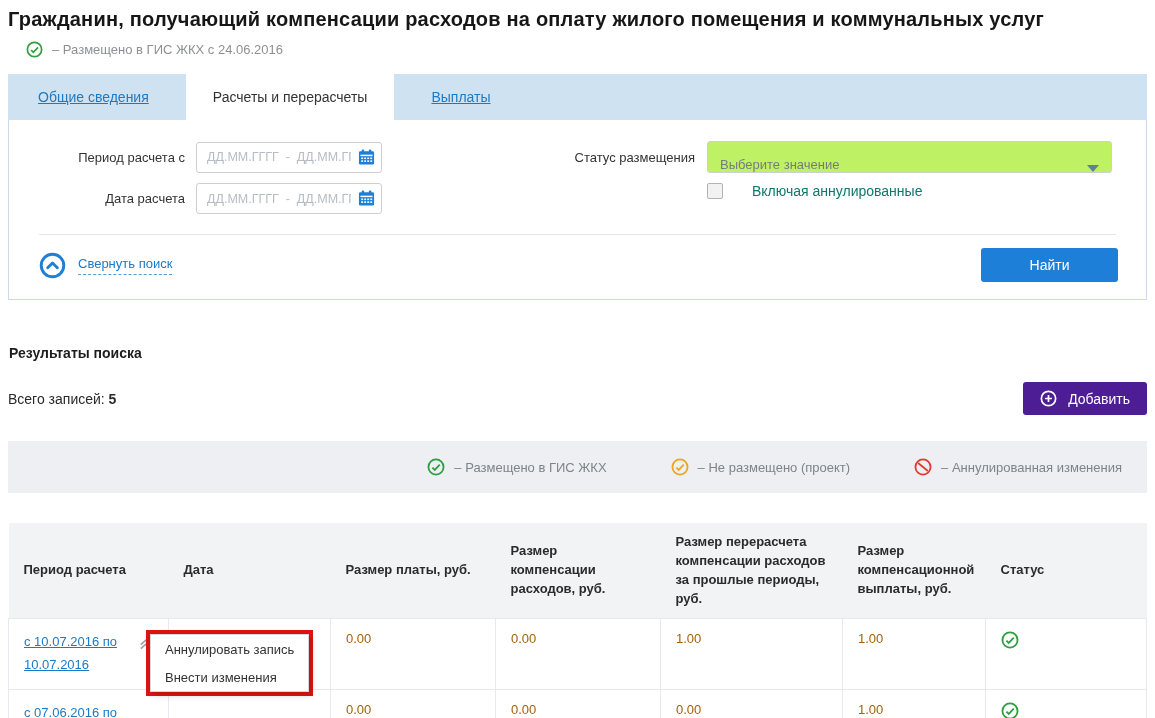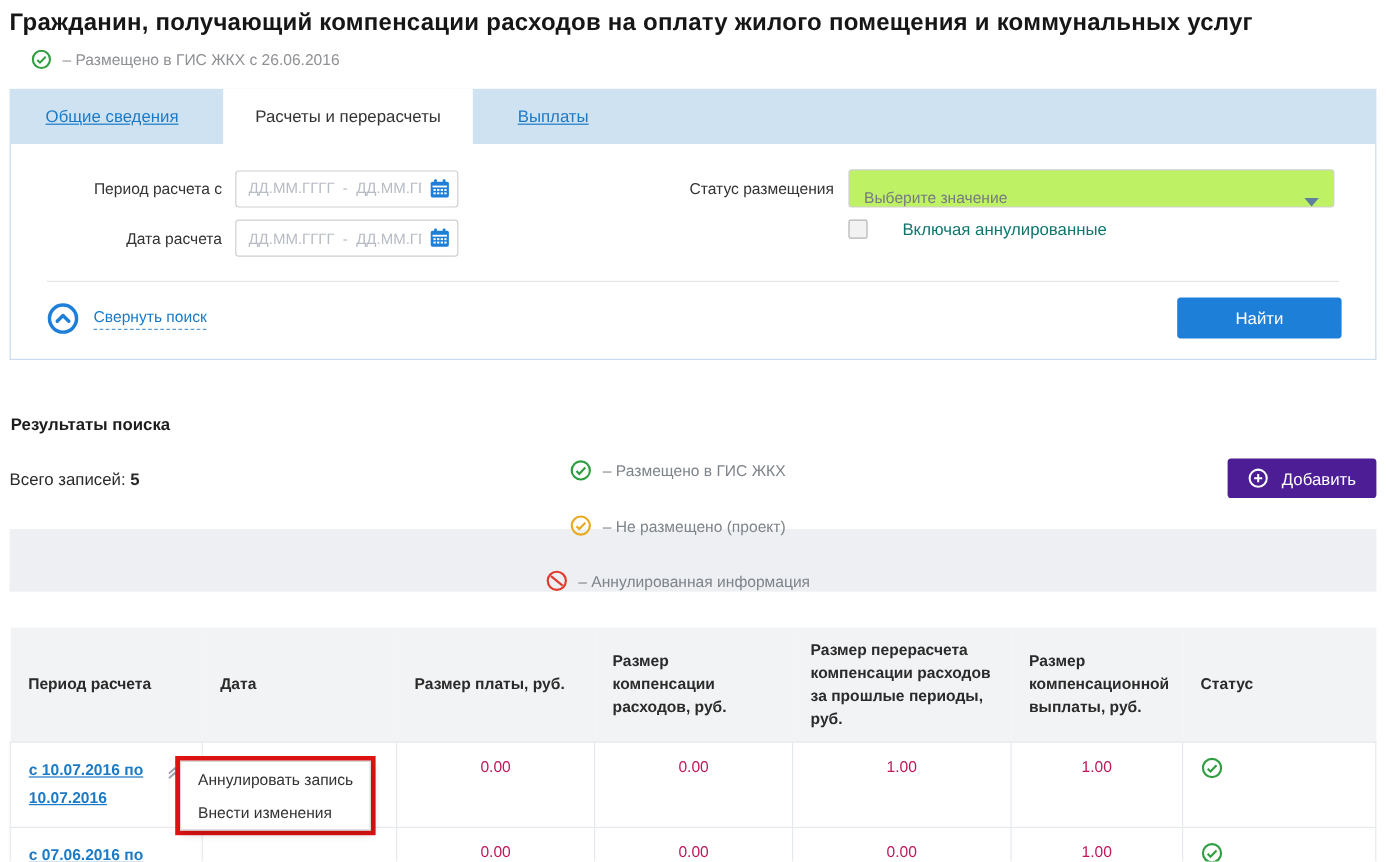--- a/index.html
+++ b/index.html
@@ -46,30 +46,30 @@
   .btn-find { margin-left:auto; background:#1e7fd8; color:#fff; border:none; border-radius:3px; width:137px; height:34px; font-size:14px; cursor:pointer; font-family:inherit; }
 
   
   .results-head { font-weight:700; font-size:14px; margin:45px 0 0 1px; color:#1d1d1d; }
   .results-row { display:flex; align-items:center; margin-top:21px; }
   .total { font-size:14px; color:#2a2a2a; }
   .total b { font-weight:700; }
   .btn-add { margin-left:auto; background:#4c1d95; color:#fff; border:none; border-radius:3px; height:33px; padding:0 17px; font-size:14px; display:flex; align-items:center; gap:11px; cursor:pointer; font-family:inherit; }
 
   
-  .legend { margin-top:26px; background:#edeff2; height:52px; display:flex; align-items:center; justify-content:flex-end; gap:28px; padding-right:25px;flex-direction:column; }
+  .legend { margin-top:26px; background:#edeff2; height:52px; display:flex; align-items:center; justify-content:flex-end; gap:64px; padding-right:25px; }
   .legend-item { display:flex; align-items:center; gap:9px; color:#7e848b; font-size:13px; }
 
   
   table.results { margin-top:30px; width:100%; border-collapse:collapse; table-layout:fixed; font-size:13px; }
   thead th { background:#f2f3f5; text-align:left; font-weight:700; padding:10px 15px; vertical-align:middle; height:85px; color:#2b2b2b; border:none; line-height:1.45; }
   tbody td { border:1px solid #e6eaee; padding:12px 15px; vertical-align:top; }
   tbody tr.data-row { height:58px; }
-  td.num { text-align:center; color:#be185d; }
-  .period-cell { display:flex; gap:9px; align-items:flex-start;font-weight:bold; }
+  td.num { text-align:left; color:#a16207; }
+  .period-cell { display:flex; gap:9px; align-items:flex-start; }
   .period-link { color:#1b7ac6; text-decoration:underline; line-height:1.75; font-size:13px; cursor:pointer; }
   .chev-toggle { margin-top:6px; cursor:pointer; flex:none; background:none; border:none; padding:0; }
 
   
   .menu-annot { position:absolute; left:146px; top:630px; border:4px solid #e01313; }
   .ctx-menu { background:#fff; width:159px; border:1px solid #d6d6d6; box-shadow:2px 3px 7px rgba(0,0,0,.18); }
   .ctx-item { padding:7px 14px 6px 14px; font-size:13px; color:#333; cursor:pointer; white-space:nowrap; }
 
   svg { display:block; }
 </style>
@@ -80,21 +80,21 @@
 
   <h1 class="page-title">Гражданин, получающий компенсации расходов на оплату жилого помещения и коммунальных услуг</h1>
 
   <div class="status-line">
     <span>
       <svg width="17" height="17" viewBox="0 0 20 20">
           <circle cx="10" cy="10" r="8.4" fill="none" stroke="#2f9e41" stroke-width="2"></circle>
           <path d="M6 10.6l2.6 2.6L14.2 7.4" fill="none" stroke="#2f9e41" stroke-width="2"></path>
         </svg>
     </span>
-    <span>–  Размещено в ГИС ЖКХ с 26.06.2016</span>
+    <span>–  Размещено в ГИС ЖКХ с 24.06.2016</span>
   </div>
 
   <div class="tabbar">
     <a class="tab-link first">Общие сведения</a>
     <div class="tab-active">Расчеты и перерасчеты</div>
     <a class="tab-link last">Выплаты</a>
   </div>
 
   <div class="panel">
 
@@ -219,21 +219,21 @@
       </span>
       <span>–  Не размещено (проект)</span>
     </div>
     <div class="legend-item">
       <span>
         <svg width="18" height="18" viewBox="0 0 20 20">
             <circle cx="10" cy="10" r="8.4" fill="none" stroke="#e23b2e" stroke-width="2"></circle>
             <path d="M4.6 5.6l10.8 8.8" stroke="#e23b2e" stroke-width="2"></path>
           </svg>
       </span>
-      <span>–  Аннулированная информация</span>
+      <span>–  Аннулированная изменения</span>
     </div>
   </div>
 
   <table class="results">
     <colgroup>
       <col style="width:160px">
         <col style="width:162px">
         <col style="width:165px">
       <col style="width:165px">
         <col style="width:182px">

